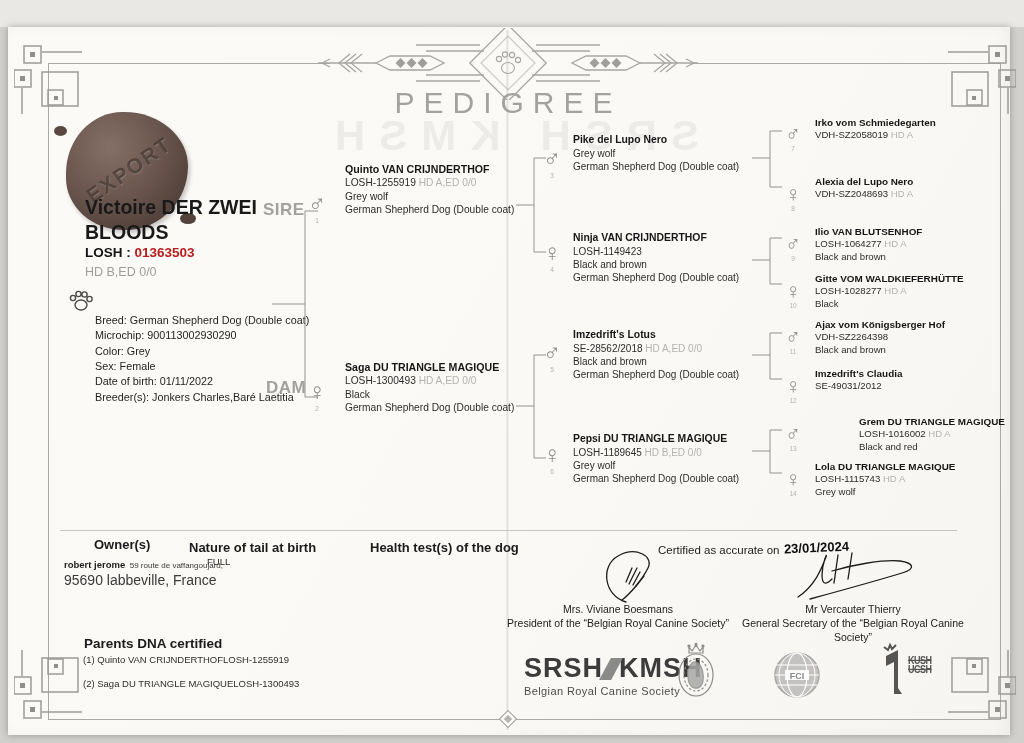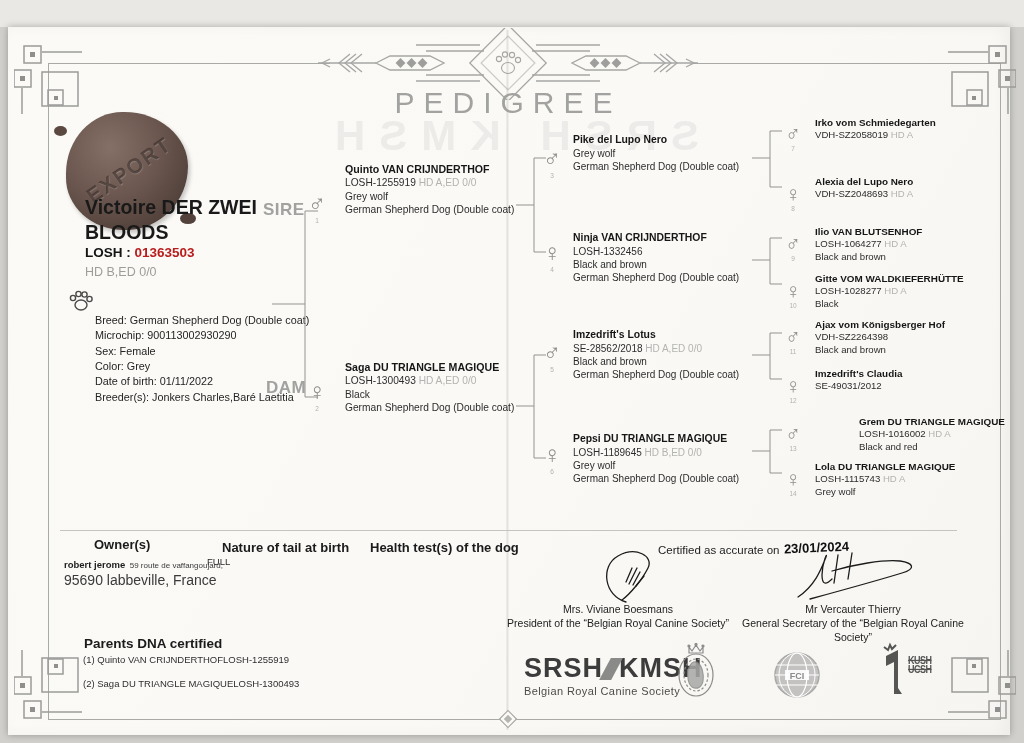--- a/index.html
+++ b/index.html
@@ -196,22 +196,22 @@
 <svg id="paw" class="abs" width="26" height="26" viewBox="0 0 26 26" fill="none" stroke="#4a4a48" stroke-width="1.4">
   <ellipse cx="13" cy="17" rx="6" ry="5"></ellipse>
   <circle cx="5" cy="10" r="2.6"></circle>
     <circle cx="10.5" cy="6" r="2.6"></circle>
   <circle cx="16.5" cy="6.5" r="2.6"></circle>
     <circle cx="21.5" cy="11" r="2.6"></circle>
 </svg>
 <div id="subject-details" class="abs">
     <div>Breed:  German Shepherd Dog (Double coat)</div>
     <div>Microchip:  900113002930290</div>
+    <div>Color:  Grey</div>
     <div>Sex:  Female</div>
-    <div>Color:  Grey</div>
     <div>Date of birth:  01/11/2022</div>
     <div>Breeder(s):  Jonkers Charles,Baré Laetitia</div>
   </div>
 
 <div class="abs gen-label" style="left:263px;top:200px">SIRE</div>
 <div class="abs gen-label" style="left:266px;top:378px">DAM</div>
 
 <svg class="overlay" width="1024" height="743" fill="none" stroke="#939391" stroke-width="1">
   <path d="M305,211 H318 M305,211 V397 M305,397 H318 M272,304 H305"></path>
   <path d="M516,205 H534 M534,158 V252 M534,158 H546 M534,252 H546"></path>
@@ -247,21 +247,21 @@
       <div class="a-name">Pike del Lupo Nero</div>
       <div>Grey wolf</div>
       <div>German Shepherd Dog (Double coat)</div>
     </div>
     <div class="abs sexwrap " style="left: 541px; top: 147px;">
       <span class="sex">♂</span>
       <span class="sexnum">3</span>
     </div>
     <div class="abs ancestor g3" style="left: 573px; top: 231px;">
       <div class="a-name">Ninja VAN CRIJNDERTHOF</div>
-      <div>LOSH-1332456</div>
+      <div>LOSH-1149423</div>
       <div>Black and brown</div>
       <div>German Shepherd Dog (Double coat)</div>
     </div>
     <div class="abs sexwrap " style="left: 541px; top: 241px;">
       <span class="sex">♀</span>
       <span class="sexnum">4</span>
     </div>
     <div class="abs ancestor g3" style="left: 573px; top: 328px;">
       <div class="a-name">Imzedrift's Lotus</div>
       <div>SE-28562/2018 <span class="a-hd">HD A,ED 0/0</span></div>
@@ -355,21 +355,21 @@
 
 <div id="footer-divider" class="abs"></div>
 
 <div class="abs f-head" style="left:94px;top:537px">Owner(s)</div>
 <div class="abs" style="left:64px;top:554px;width:160px">
   <span id="owner-name">robert jerome</span>
   <span id="owner-addr">59 route de vaffangoujard,</span>
   <div id="owner-addr" style="font-size:14px;color:#3a3a3a">95690 labbeville, France</div>
 </div>
 
-<div class="abs f-head" style="left:222px;top:540px">Nature of tail at birth</div>
+<div class="abs f-head" style="left:189px;top:540px">Nature of tail at birth</div>
 <div class="abs f-small" style="left:207px;top:556px">FULL</div>
 
 <div class="abs f-head" style="left:370px;top:540px">Health test(s) of the dog</div>
 
 <div class="abs" style="left:658px;top:540px">
   <span id="certified-line">Certified as accurate on</span>
   <span id="certified-date">23/01/2024</span>
 </div>
 
 <svg class="abs" style="left:592px;top:548px" width="80" height="60" viewBox="0 0 80 60" fill="none" stroke="#1c1c1c" stroke-width="1.3" stroke-linecap="round">

